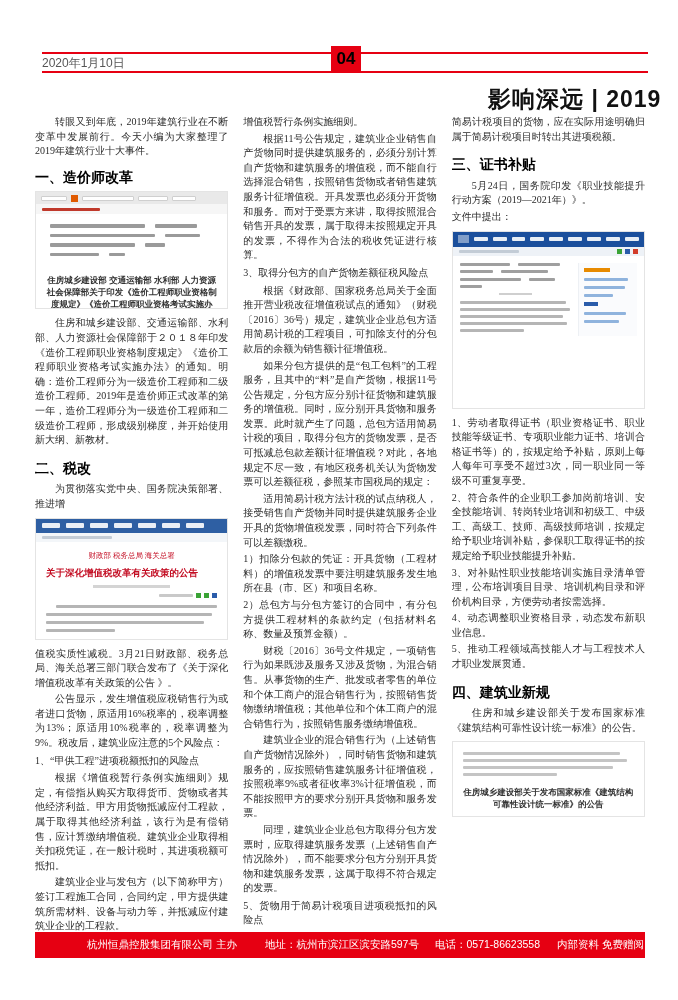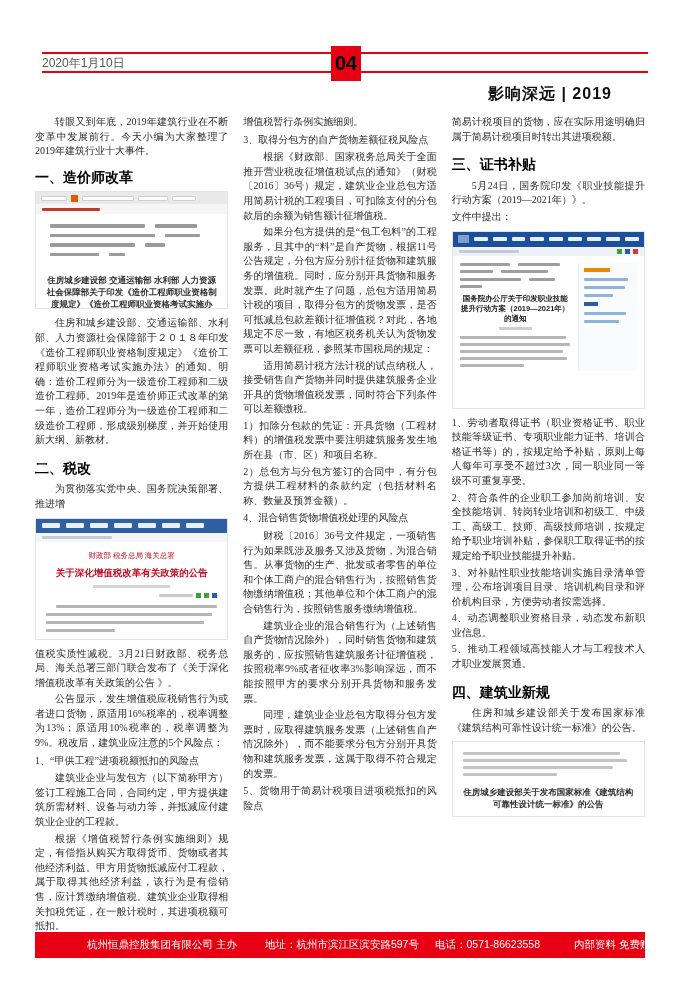--- a/index.html
+++ b/index.html
@@ -8,25 +8,25 @@
   }
   *{box-sizing:border-box;}
   html,body{margin:0;padding:0;background:#888;}
   .page{position:relative;width:678px;height:1000px;margin:0 auto;background:#fff;
         overflow:hidden;font-family:"Liberation Serif","DejaVu Serif",serif;color:var(--body-text);}
   
   .rule{position:absolute;left:42px;width:606px;height:2px;background:var(--accent-red);}
   .rule-top{top:52px;} .rule-bottom{top:71px;}
   .masthead-date{position:absolute;left:42px;top:55px;font-family:"Liberation Sans","DejaVu Sans",sans-serif;
         font-size:12px;color:#555;}
-  .page-badge{position:absolute;left:331px;top:46px;width:30px;height:35px;background:var(--accent-red);
-        color:#000;font-family:"Liberation Sans","DejaVu Sans",sans-serif;font-weight:bold;font-size:20px;
+  .page-badge{position:absolute;left:331px;top:46px;width:30px;height:26px;background:var(--accent-red);
+        color:#000;font-family:"Liberation Sans","DejaVu Sans",sans-serif;font-weight:bold;font-size:17px;
         display:flex;align-items:center;justify-content:center;z-index:2;}
   .headline{position:absolute;left:488px;top:84px;white-space:nowrap;color:var(--title-black);
-        font-family:"Liberation Sans","DejaVu Sans",sans-serif;font-weight:bold;font-size:16px;letter-spacing:1px;}
+        font-family:"Liberation Sans","DejaVu Sans",sans-serif;font-weight:bold;font-size:23px;letter-spacing:1px;}
   
   .main{position:absolute;left:35px;top:115px;width:610px;height:816px;display:flex;gap:15px;}
   .col{flex:1;min-width:0;overflow:hidden;font-size:10px;line-height:14.6px;text-align:justify;}
   .p{margin:0 0 2px;text-indent:2em;}
   .p.noindent{text-indent:0;}
   .subhead{margin:3px 0;text-indent:0;}
   .sec-h{font-family:"Liberation Sans","DejaVu Sans",sans-serif;font-weight:bold;font-size:14px;
          color:#000;margin:13px 0 7px;text-align:left;}
   .sec-h.first{margin-top:11px;}
   
@@ -43,21 +43,21 @@
   .s1-doc{padding:10px 14px 8px;}
   .s1-row{display:flex;gap:10px;margin-bottom:6px;}
   .s1-row .ln{height:3.5px;background:#9a9a9a;}
   
   .s2-nav{height:14px;background:var(--gov-blue);display:flex;align-items:center;gap:6px;padding:0 6px;}
   .s2-nav .ln{height:5px;width:18px;background:rgba(255,255,255,.9);}
   .s2-crumb{height:9px;background:#f3f6f9;display:flex;align-items:center;padding:0 6px;}
   .s2-crumb .ln{width:70px;height:3px;background:#c3ccd6;}
   .s2-body{padding:7px 10px 9px;}
   .s2-issuers{font-size:7.5px;color:var(--notice-red);text-align:center;text-indent:0;}
-  .s2-title{font-size:9.5px;font-weight:bold;color:var(--notice-red);text-align:center;margin:3px 0 4px;text-indent:0;
+  .s2-title{font-size:9.5px;font-weight:bold;color:var(--notice-red);text-align:left;margin:3px 0 4px;text-indent:0;
             font-family:"Liberation Sans","DejaVu Sans",sans-serif;}
   .s2-meta{width:45%;margin:0 auto 5px;background:#d4d4d4;height:3px;}
   .s2-tools{display:flex;align-items:center;justify-content:flex-end;gap:3px;margin-bottom:7px;}
   .s2-tools .ln{width:34px;height:3px;background:#c9c9c9;}
   .sq{width:5px;height:5px;flex:none;}
   .sq-g{background:#3aa335;} .sq-b{background:#2a5caa;} .sq-r{background:#d23c2a;}
   .s2-text .ln{height:3.5px;background:#b5b5b5;margin:4.5px 0;}
   
   .s3-nav{height:15px;background:var(--gov-blue-dark);display:flex;align-items:center;gap:5px;padding:0 5px;}
   .s3-logo{width:11px;height:8px;background:rgba(255,255,255,.45);flex:none;}
@@ -76,21 +76,21 @@
   .s3-side .hd{width:55%;height:4px;background:#e88b00;margin-bottom:6px;}
   .s3-side .ln{height:3px;background:#8fb3dd;margin:5px 0;}
   
   .s4-lines{padding:6px 10px 2px;}
   .s4-lines .ln{height:3px;background:#c4c4c4;margin:4px 0;}
   
   .footer-bar{position:absolute;left:35px;top:932px;width:610px;height:26px;background:var(--accent-red);
         color:#fff;font-family:"Liberation Sans","DejaVu Sans",sans-serif;font-size:10.5px;
         display:flex;align-items:center;white-space:nowrap;}
   .footer-bar .f-pub{margin-left:52px;} .footer-bar .f-addr{margin-left:28px;}
-  .footer-bar .f-tel{margin-left:16px;} .footer-bar .f-note{margin-left:34px;}
+  .footer-bar .f-tel{margin-left:16px;} .footer-bar .f-note{margin-left:17px;}
 </style>
 </head>
 <body>
 
 <div class="page">
 
   <div class="rule rule-top"></div>
   <div class="rule rule-bottom"></div>
   <div class="masthead-date">2020年1月10日</div>
   <div class="page-badge">04</div>
@@ -166,36 +166,36 @@
             <div class="ln" style="width:97%"></div>
             <div class="ln" style="width:92%"></div>
             <div class="ln" style="width:40%"></div>
           </div>
         </div>
       </div>
 
       <p class="p noindent">值税实质性减税。3月21日财政部、税务总局、海关总署三部门联合发布了《关于深化增值税改革有关政策的公告 》。</p>
       <p class="p">公告显示，发生增值税应税销售行为或者进口货物，原适用16%税率的，税率调整为13%；原适用10%税率的，税率调整为9%。税改后，建筑业应注意的5个风险点：</p>
       <p class="subhead">1、“甲供工程”进项税额抵扣的风险点</p>
+      <p class="p">根据《增值税暂行条例实施细则》规定，有偿指从购买方取得货币、货物或者其他经济利益。甲方用货物抵减应付工程款，属于取得其他经济利益，该行为是有偿销售，应计算缴纳增值税。建筑业企业取得相关扣税凭证，在一般计税时，其进项税额可抵扣。</p>
       <p class="p">建筑业企业与发包方（以下简称甲方）签订工程施工合同，合同约定，甲方提供建筑所需材料、设备与动力等，并抵减应付建筑业企业的工程款。</p>
-      <p class="p">根据《增值税暂行条例实施细则》规定，有偿指从购买方取得货币、货物或者其他经济利益。甲方用货物抵减应付工程款，属于取得其他经济利益，该行为是有偿销售，应计算缴纳增值税。建筑业企业取得相关扣税凭证，在一般计税时，其进项税额可抵扣。</p>
 
     </div>
 
     <div class="col">
       <p class="p noindent">增值税暂行条例实施细则。</p>
+      <p class="p">根据11号公告规定，建筑业企业销售自产货物同时提供建筑服务的，必须分别计算自产货物和建筑服务的增值税，而不能自行选择混合销售，按照销售货物或者销售建筑服务计征增值税。开具发票也必须分开货物和服务。而对于受票方来讲，取得按照混合销售开具的发票，属于取得未按照规定开具的发票，不得作为合法的税收凭证进行核算。</p>
       <p class="subhead">3、取得分包方的自产货物差额征税风险点</p>
       <p class="p">根据《财政部、国家税务总局关于全面推开营业税改征增值税试点的通知》（财税〔2016〕36号）规定，建筑业企业总包方适用简易计税的工程项目，可扣除支付的分包款后的余额为销售额计征增值税。</p>
       <p class="p">如果分包方提供的是“包工包料”的工程服务，且其中的“料”是自产货物，根据11号公告规定，分包方应分别计征货物和建筑服务的增值税。同时，应分别开具货物和服务发票。此时就产生了问题，总包方适用简易计税的项目，取得分包方的货物发票，是否可抵减总包款差额计征增值税？对此，各地规定不尽一致，有地区税务机关认为货物发票可以差额征税，参照某市国税局的规定：</p>
       <p class="p">适用简易计税方法计税的试点纳税人，接受销售自产货物并同时提供建筑服务企业开具的货物增值税发票，同时符合下列条件可以差额缴税。</p>
       <p class="p noindent">1）扣除分包款的凭证：开具货物（工程材料）的增值税发票中要注明建筑服务发生地所在县（市、区）和项目名称。</p>
       <p class="p noindent">2）总包方与分包方签订的合同中，有分包方提供工程材料的条款约定（包括材料名称、数量及预算金额）。</p>
-      <p class="subhead">4、混合销售货物增值税处理的风险点</p>
       <p class="p">财税〔2016〕36号文件规定，一项销售行为如果既涉及服务又涉及货物，为混合销售。从事货物的生产、批发或者零售的单位和个体工商户的混合销售行为，按照销售货物缴纳增值税；其他单位和个体工商户的混合销售行为，按照销售服务缴纳增值税。</p>
-      <p class="p">建筑业企业的混合销售行为（上述销售自产货物情况除外），同时销售货物和建筑服务的，应按照销售建筑服务计征增值税，按照税率9%或者征收率3%影响深远，而不能按照甲方的要求分别开具货物和服务发票。</p>
+      <p class="p">建筑业企业的混合销售行为（上述销售自产货物情况除外），同时销售货物和建筑服务的，应按照销售建筑服务计征增值税，按照税率9%或者征收率3%计征增值税，而不能按照甲方的要求分别开具货物和服务发票。</p>
       <p class="p">同理，建筑业企业总包方取得分包方发票时，应取得建筑服务发票（上述销售自产情况除外），而不能要求分包方分别开具货物和建筑服务发票，这属于取得不符合规定的发票。</p>
       <p class="subhead">5、货物用于简易计税项目进项税抵扣的风险点</p>
 
     </div>
 
     <div class="col">
       <p class="p noindent">简易计税项目的货物，应在实际用途明确归属于简易计税项目时转出其进项税额。</p>
       <div class="sec-h">三、证书补贴</div>
       <p class="p">5月24日，国务院印发《职业技能提升行动方案（2019—2021年）》。</p>
       <p class="p noindent">文件中提出：</p>
@@ -229,21 +229,20 @@
                 <div class="ln" style="width:30%"></div>
                 <div class="ln" style="width:42%"></div>
               </div>
             <div class="s3-metarow">
                 <div class="ln" style="width:55%"></div>
                 <div class="ln" style="width:24%"></div>
               </div>
             <div class="s3-metarow">
                 <div class="ln" style="width:20%"></div>
               </div>
-            <div class="s3-title">国务院办公厅关于印发职业技能提升行动方案（2019—2021年）的通知</div>
             <div class="s3-date"></div>
             <div class="s3-bodylines">
               <div class="ln" style="width:96%"></div>
               <div class="ln" style="width:99%"></div>
               <div class="ln" style="width:93%"></div>
               <div class="ln" style="width:97%"></div>
               <div class="ln" style="width:58%"></div>
             </div>
           </div>
           <div class="s3-side">

